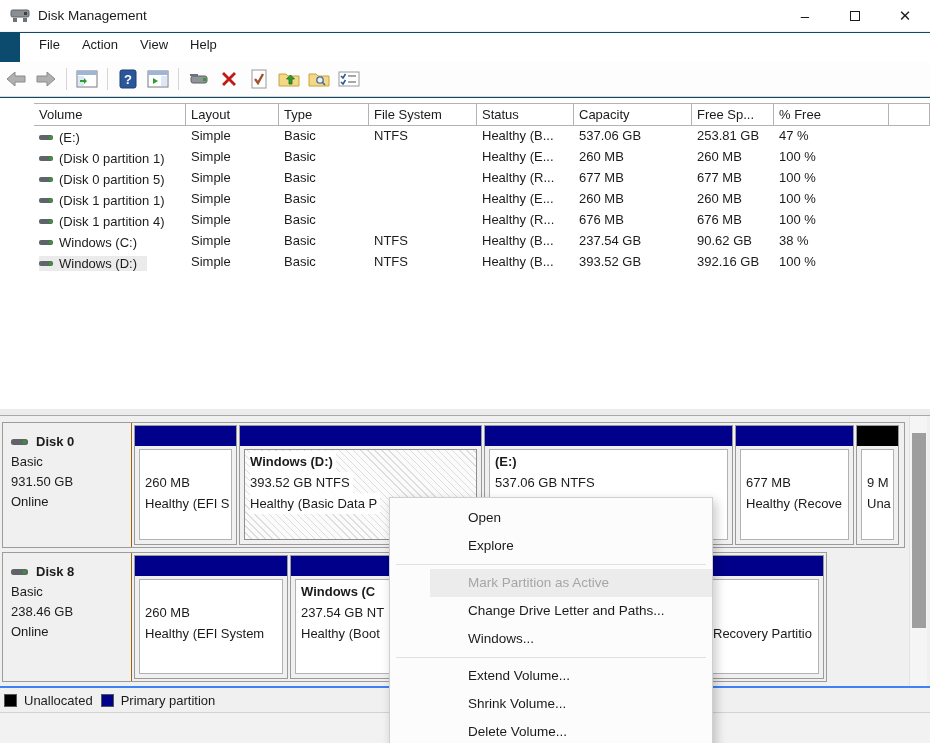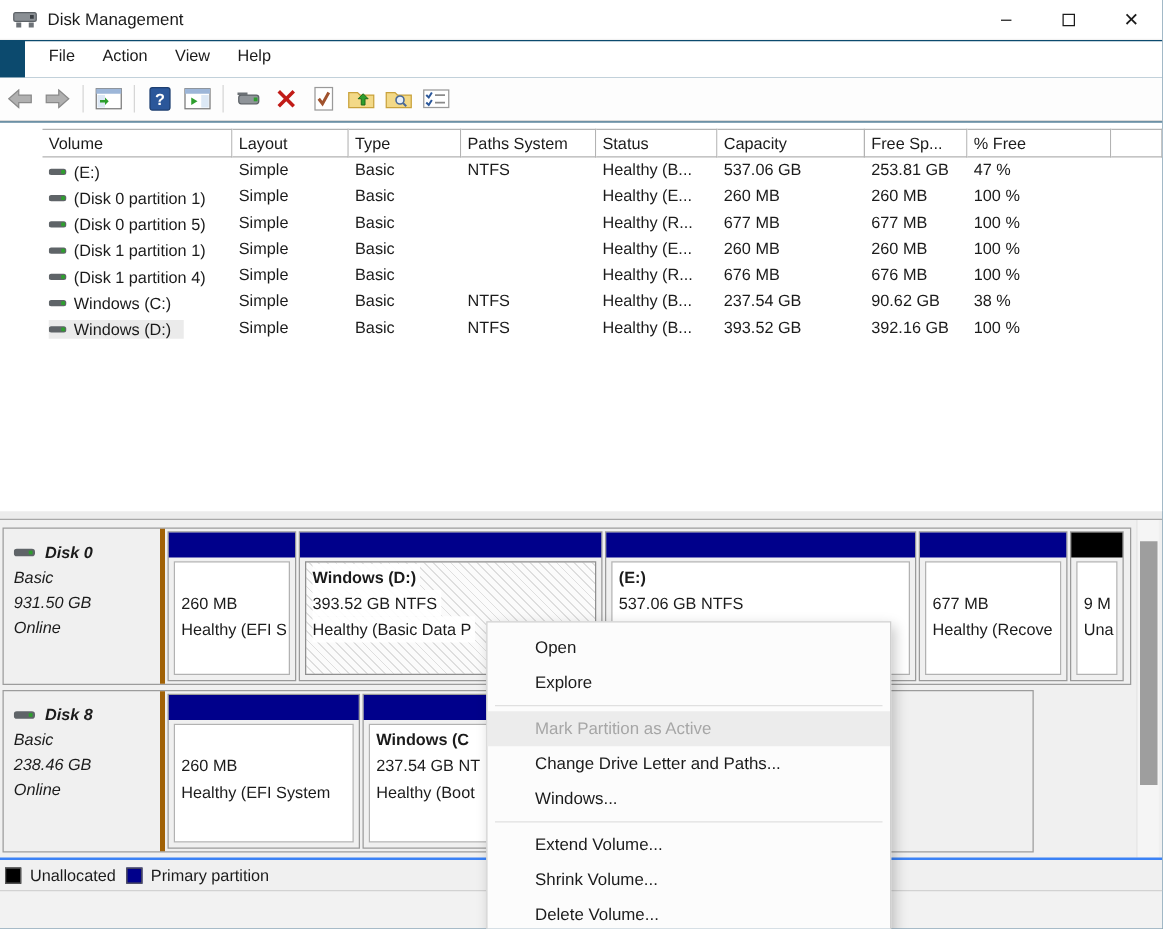--- a/index.html
+++ b/index.html
@@ -43,21 +43,21 @@
 
   
   .splitter { position:absolute; top:408px; left:0; right:0; height:8px; background:#ececec;
     border-top:1px solid #ffffff; border-bottom:1px solid #a8a8a8; }
 
   
   .graphpane { position:absolute; top:416px; left:0; right:0; height:272px; background:#f0f0f0; }
   .disk-row { position:absolute; border:1px solid #9c9c9c; background:#f0f0f0; display:flex; }
   .disk-row.d0 { top:6px; left:2px; width:903px; height:126px; }
   .disk-row.d1 { top:136px; left:2px; width:825px; height:130px; }
-  .disk-label { flex:0 0 129px; border-right:4px solid #a16207; padding:9px 0 0 8px; line-height:20px;font-style:italic; }
+  .disk-label { flex:0 0 129px; border-right:1px solid #a16207; padding:9px 0 0 8px; line-height:20px; }
   .disk-title { display:flex; align-items:center; gap:7px; font-weight:bold; }
   .parts { flex:1; display:flex; gap:2px; padding:2px; overflow:hidden; }
   .part { border:1px solid #9a9a9a; background:#f0f0f0; display:flex; flex-direction:column; }
   .part-head { height:20px; background:#00008b; }
   .part.unalloc .part-head { background:#000000; }
   .part-body { flex:1; margin:3px 4px 4px 4px; background:#fff; border:1px solid #b2b2b2;
     padding:1px 2px 0 5px; overflow:hidden; white-space:nowrap; line-height:21px; }
   .part-body .l1 { font-weight:bold; min-height:21px; }
   .part-body .l2, .part-body .l3 { min-height:21px; }
   .part.sel .part-body { background:
@@ -77,21 +77,21 @@
   .swatch { width:13px; height:13px; border:1px solid #555; }
   .swatch.unalloc { background:#000000; }
   .swatch.primary { background:#00008b; }
   .statusbar { position:absolute; top:712px; left:0; right:0; height:31px; background:#f2f2f2;
     border-top:1px solid #d2d2d2; }
 
   
   .ctxmenu { position:absolute; left:389px; top:497px; width:324px; height:300px;
     background:#fcfcfc; border:1px solid #cfcfcf; box-shadow:3px 4px 10px rgba(0,0,0,0.22);
     padding-top:6px; z-index:50; font-size:13.5px; }
-  .mi { height:28px; line-height:28px; padding-left:38px; white-space:nowrap; }
+  .mi { height:28px; line-height:28px; padding-left:38px; white-space:nowrap;margin-left:40px; }
   .mi.disabled { color:#a6a6a6; }
   .mi.hl { background:#ececec; }
   .msep { height:1px; background:#e0e0e0; margin:4px 6px; }
 </style>
 </head>
 <body>
 
 <div class="window">
 
   <div class="titlebar">
@@ -197,21 +197,21 @@
         <path d="M10 6 L18 6 M10 12 L18 12" stroke="#8a8a8a" stroke-width="1.4"></path>
       </svg>
     </div>
   </div>
 
   <div class="listpane">
     <div class="vgrid vhead">
       <div class="hc">Volume</div>
       <div class="hc">Layout</div>
       <div class="hc">Type</div>
-      <div class="hc">Paths System</div>
+      <div class="hc">File System</div>
       <div class="hc">Status</div>
       <div class="hc">Capacity</div>
       <div class="hc">Free Sp...</div>
       <div class="hc">% Free</div>
       <div class="hc"></div>
     </div>
 
     <div class="vgrid vrow">
       <div class="vc vol-cell">
           <span class="vol-inner">
@@ -435,20 +435,28 @@
             <div class="l2">260 MB</div>
             <div class="l3">Healthy (EFI System</div>
           </div>
         </div>
         <div class="part" style="width:326px">
           <div class="part-head"></div>
           <div class="part-body">
             <div class="l1">Windows  (C</div>
             <div class="l2">237.54 GB NT</div>
             <div class="l3">Healthy (Boot</div>
+          </div>
+        </div>
+        <div class="part off3" style="width:206px">
+          <div class="part-head"></div>
+          <div class="part-body">
+            <div class="l1"></div>
+            <div class="l2"></div>
+            <div class="l3">Recovery Partitio</div>
           </div>
         </div>
       </div>
     </div>
 
     <div class="vscroll">
       <div class="vthumb"></div>
     </div>
   </div>
 

